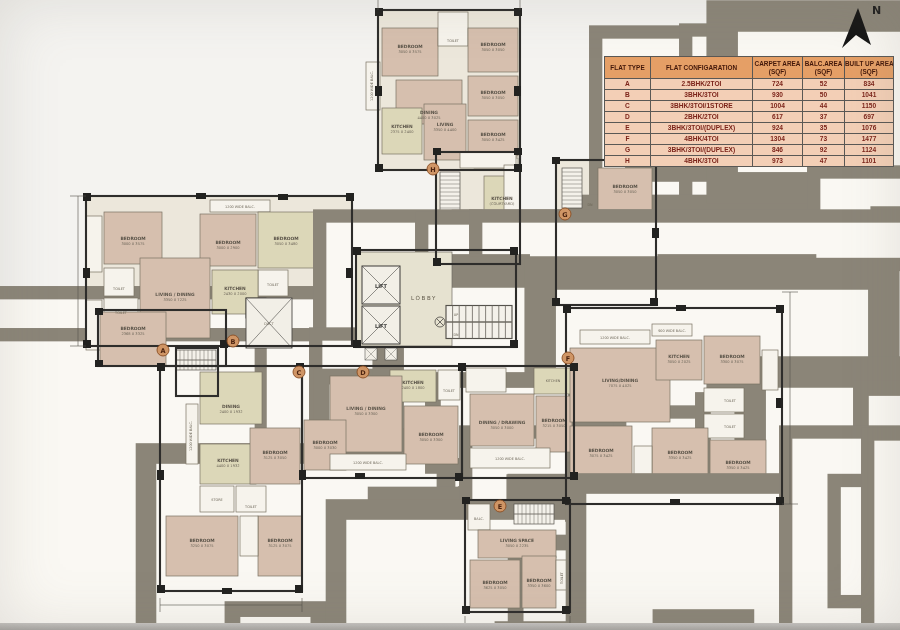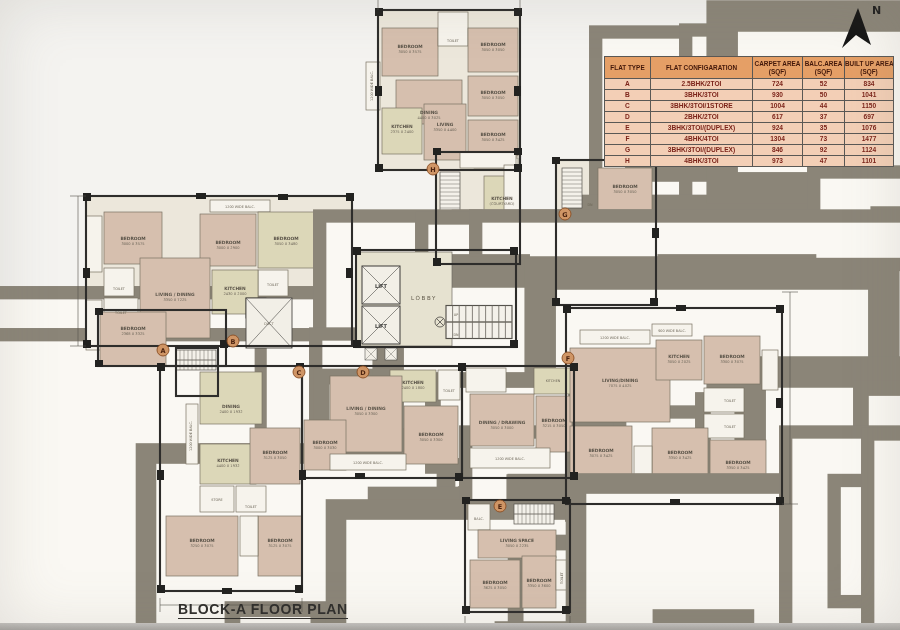--- a/index.html
+++ b/index.html
@@ -708,17 +708,16 @@
     <tr>
           <td>H</td>
           <td>4BHK/3TOI</td>
           <td>973</td>
           <td>47</td>
           <td>1101</td>
         </tr>
   </tbody>
 </table>
 
-<div class="title-main">BLOCK-A FLOOR PLAN</div>
 <div class="title-sub">(6TH FLOOR PLAN)</div>
 <div class="bottom-bar"></div>
 
 </div>
 
 </body></html>

